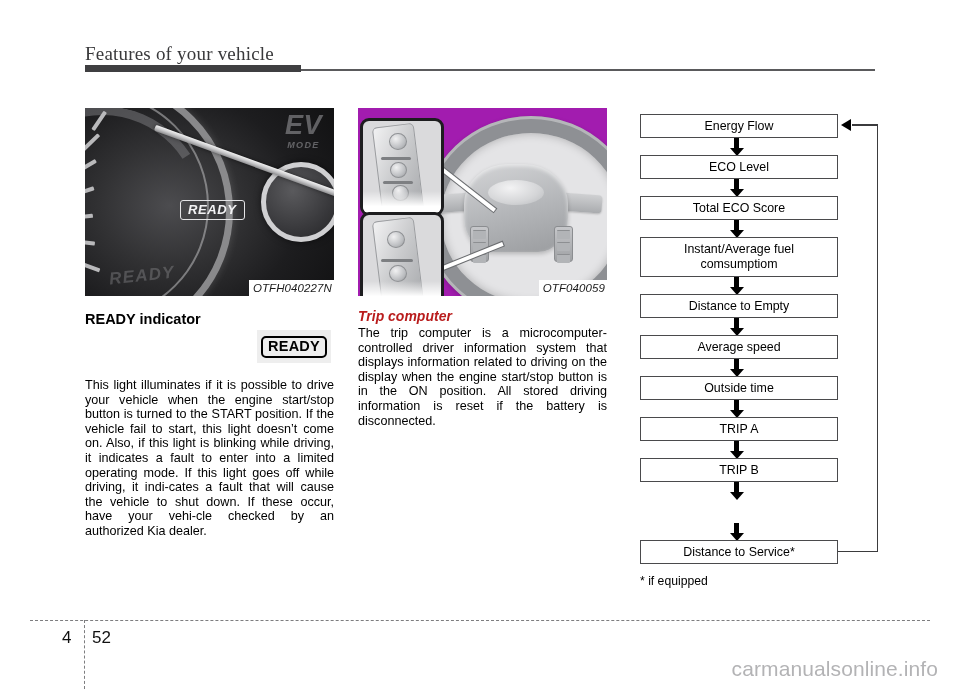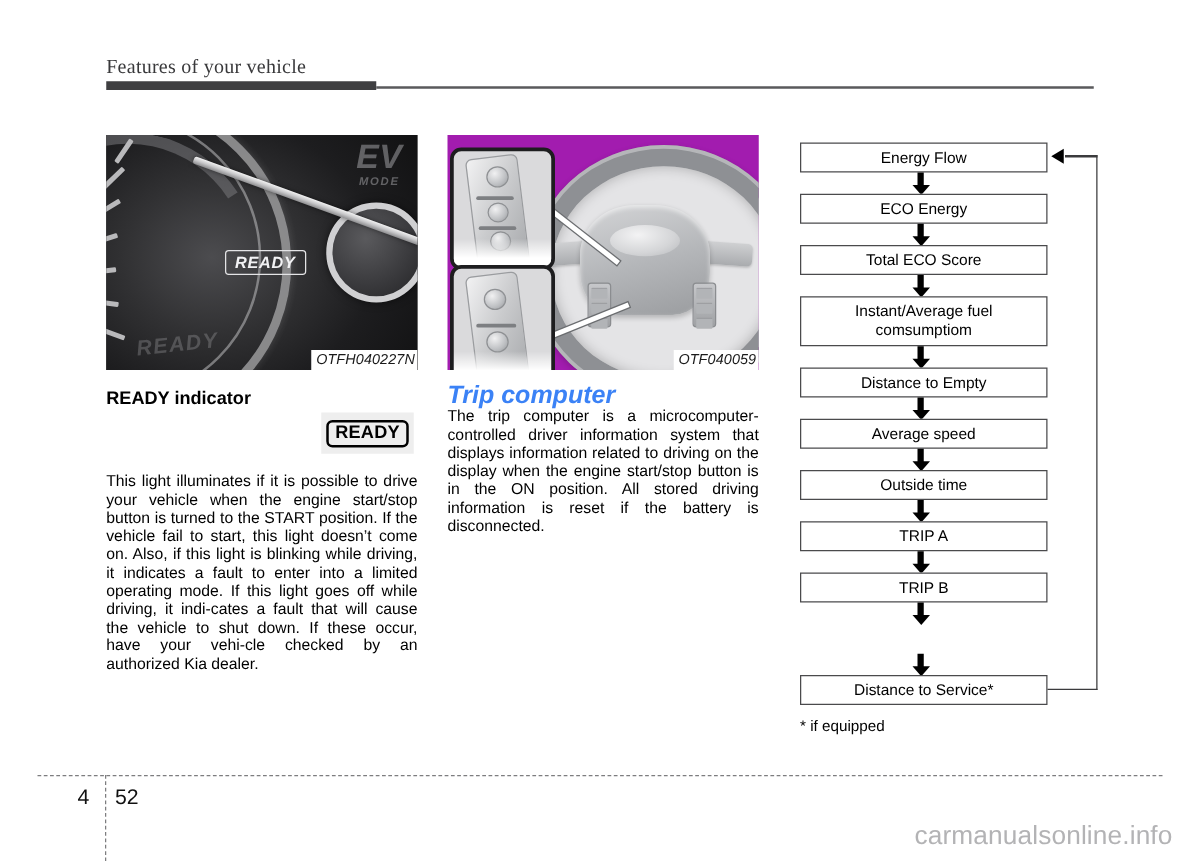--- a/index.html
+++ b/index.html
@@ -20,21 +20,21 @@
   
   .page-header {
     position: absolute;
     left: 85px;
     top: 44px;
     width: 790px;
     height: 32px;
   }
   .page-header .title {
     font-family: "Liberation Serif", serif;
-    font-size: 16px;
+    font-size: 19px;
     color: #39393b;
     letter-spacing: 0.2px;
     line-height: 20px;
     white-space: nowrap;
   }
   .rule-thick {
     position: absolute;
     left: 0px;
     top: 21px;
     width: 216px;
@@ -312,24 +312,24 @@
 
   
   .sec-heading {
     font-size: 14.5px;
     font-weight: bold;
     color: #000;
     margin: 14px 0 0 0;
     line-height: 18px;
   }
   .sec-heading-italic {
-    font-size: 20px;
+    font-size: 14px;
     font-weight: bold;
     font-style: italic;
-    color: #3b82f6;
+    color: #b91c1c;
     margin: 12px 0 1px 0;
     line-height: 17px;
   }
   .body-text {
     font-size: 12.6px;
     line-height: 14.6px;
     color: #000;
     text-align: justify;
     margin: 0;
     hyphens: manual;
@@ -556,21 +556,21 @@
   <h3 class="sec-heading-italic">Trip computer</h3>
   <p class="body-text">The trip computer is a microcomputer-controlled driver information system that displays information related to driving on the display when the engine start/stop button is in the ON position. All stored driving information is reset if the battery is disconnected.</p>
 </div>
 
 <div class="col col-right">
   <div class="flowchart">
 
     <div class="flow-box" style="top:6px;   height:24px;">Energy Flow</div>
     <div class="flow-arrow" style="top:30px;  height:11px;"></div>
 
-    <div class="flow-box" style="top:47px;  height:24px;">ECO Energy</div>
+    <div class="flow-box" style="top:47px;  height:24px;">ECO Level</div>
     <div class="flow-arrow" style="top:71px;  height:11px;"></div>
 
     <div class="flow-box" style="top:88px;  height:24px;">Total ECO Score</div>
     <div class="flow-arrow" style="top:112px; height:11px;"></div>
 
     <div class="flow-box" style="top:129px; height:40px; line-height:15px; padding:0 10px;">Instant/Average fuel comsumptiom</div>
     <div class="flow-arrow" style="top:169px; height:11px;"></div>
 
     <div class="flow-box" style="top:186px; height:24px;">Distance to Empty</div>
     <div class="flow-arrow" style="top:210px; height:11px;"></div>

